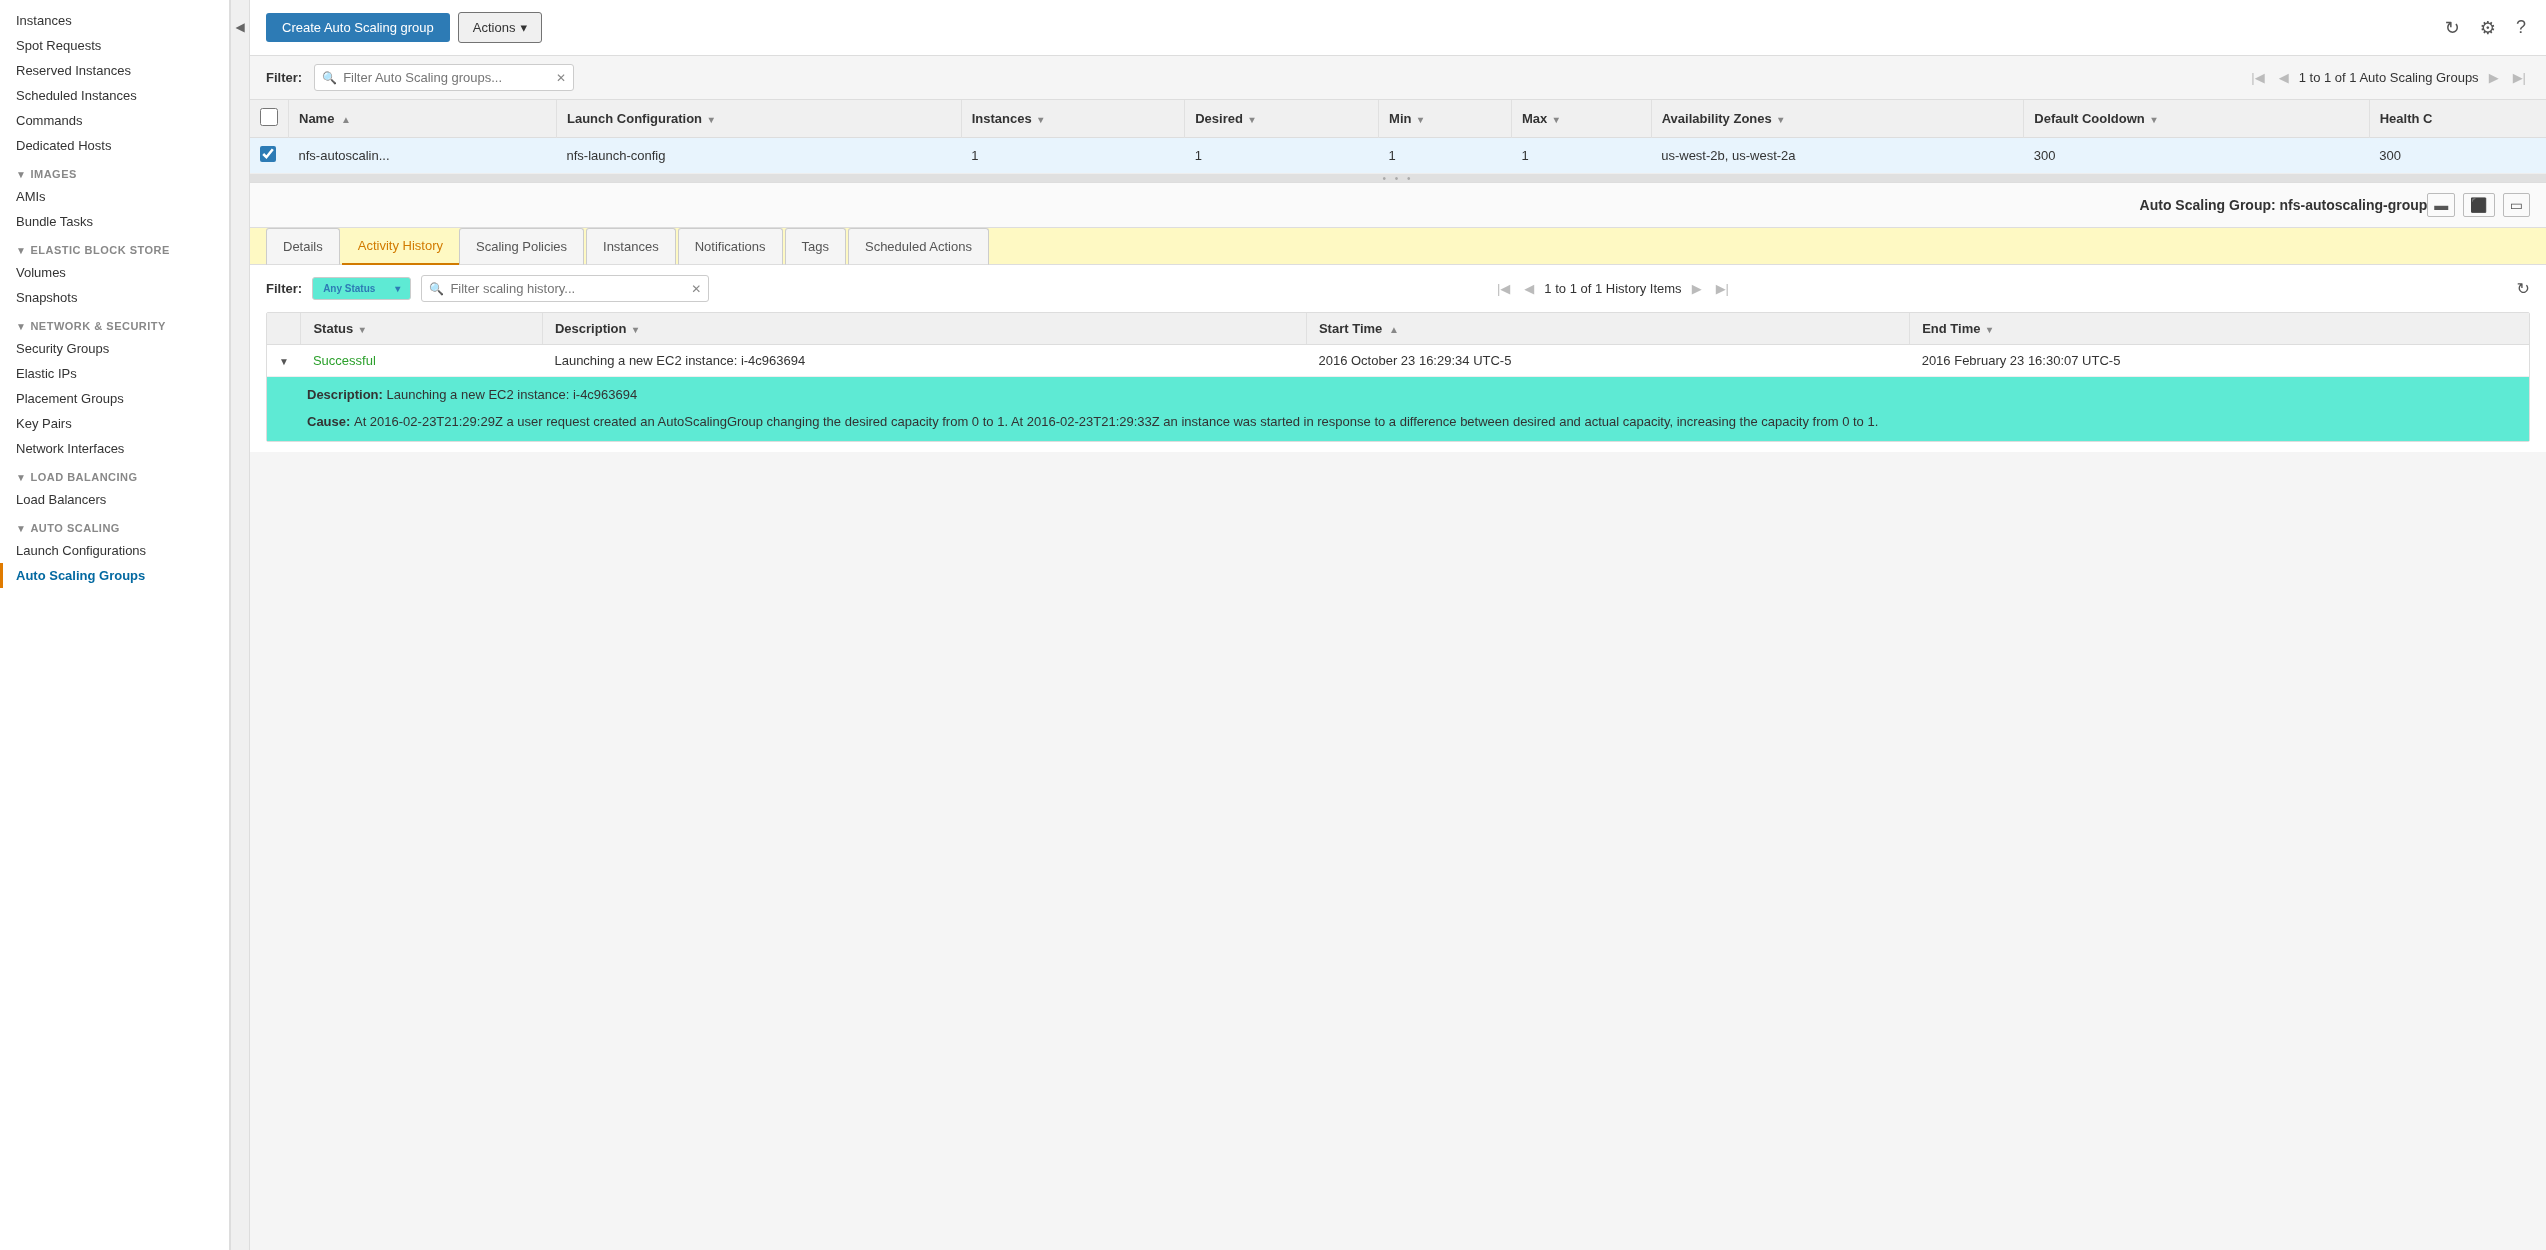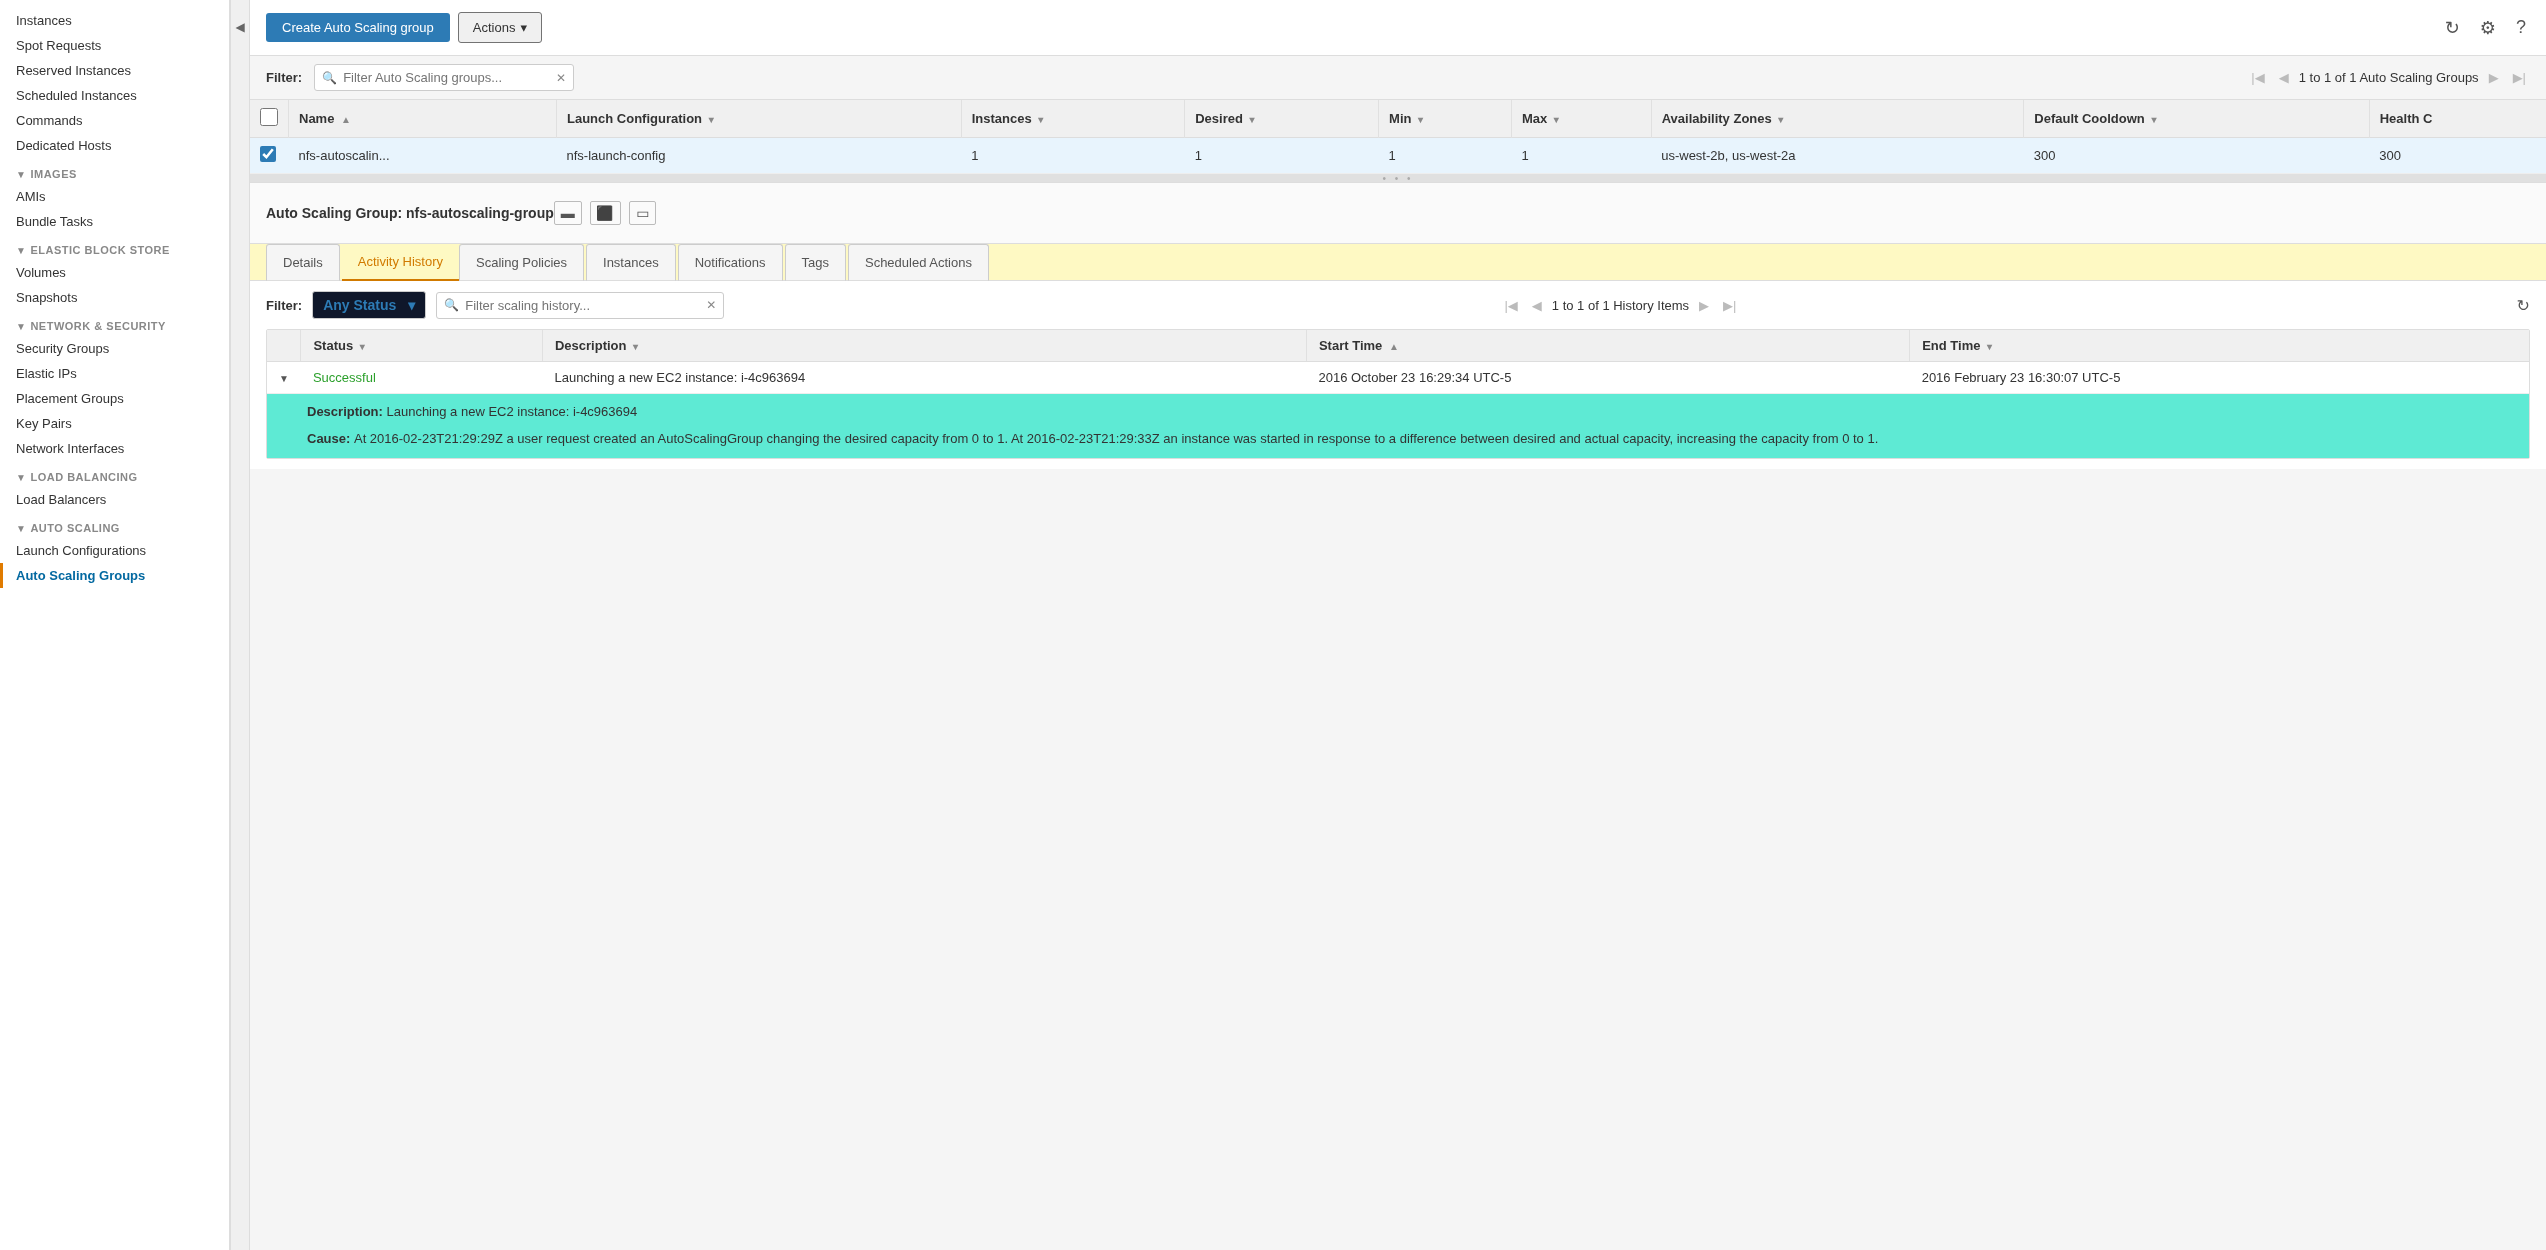--- a/index.html
+++ b/index.html
@@ -212,22 +212,22 @@
     tbody tr.selected-row { background: #e8f4fd; }
 
     
     .detail-section {
       background: #fff;
       border-top: 1px solid #ddd;
     }
     .detail-header {
       display: flex;
       align-items: center;
-      justify-content: flex-start;
-      padding: 18px 16px;
+      justify-content: flex-end;
+      padding: 10px 16px;
       border-bottom: 1px solid #ddd;
       background: #fafafa;
     }
     .detail-header-title {
       font-weight: bold;
       font-size: 14px;
     }
     .detail-header-icons {
       display: flex;
       gap: 8px;
@@ -285,31 +285,31 @@
     }
     .refresh-btn-small {
       margin-left: auto;
       background: none;
       border: none;
       cursor: pointer;
       font-size: 16px;
       color: #555;
     }
     .status-filter-btn {
-      background: #0f172a;
+      background: #5eead4;
       border: 1px solid #ccc;
       padding: 5px 10px;
       border-radius: 3px;
       cursor: pointer;
-      font-size: 14px;
+      font-size: 10px;
       color: #2d7bb5;
       font-weight: bold;
       display: flex;
       align-items: center;
-      gap: 12px;
+      gap: 20px;
     }
     .history-filter-input {
       padding: 5px 28px 5px 28px;
       border: 1px solid #ccc;
       border-radius: 3px;
       font-size: 13px;
       width: 288px;
       background: #fff;
     }
 

